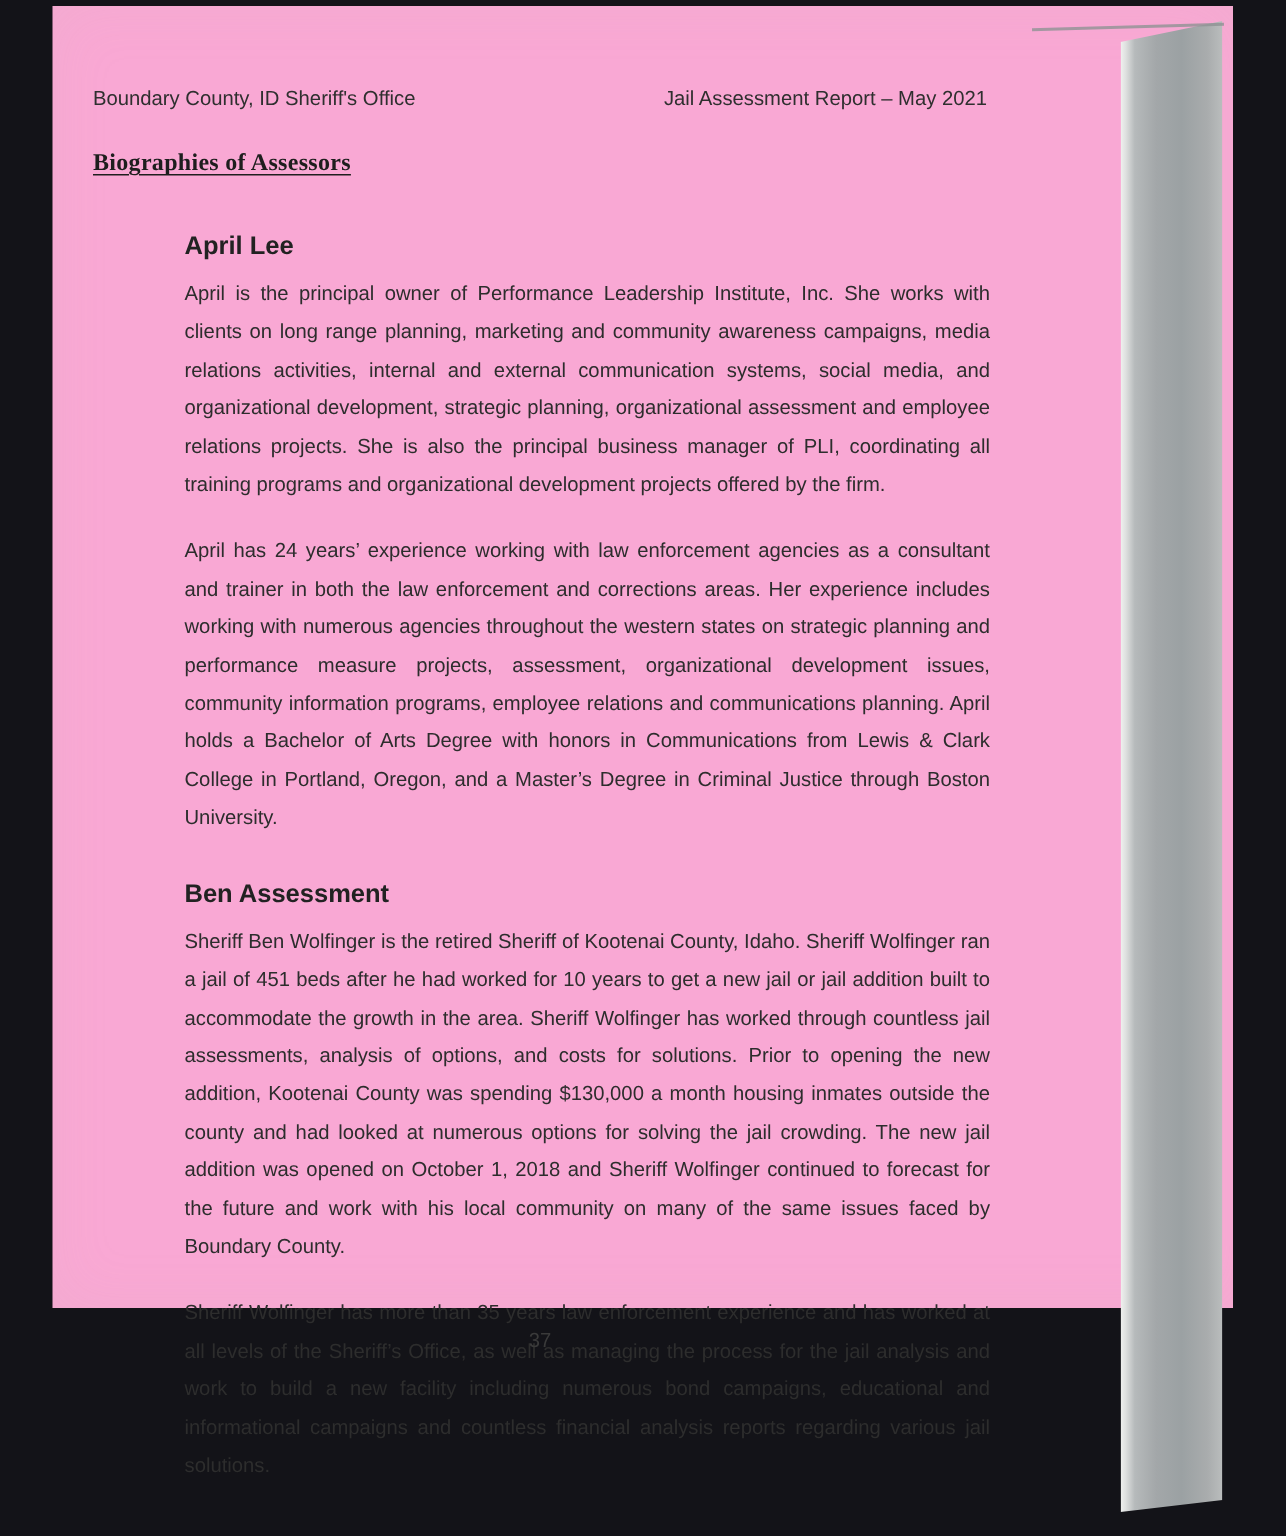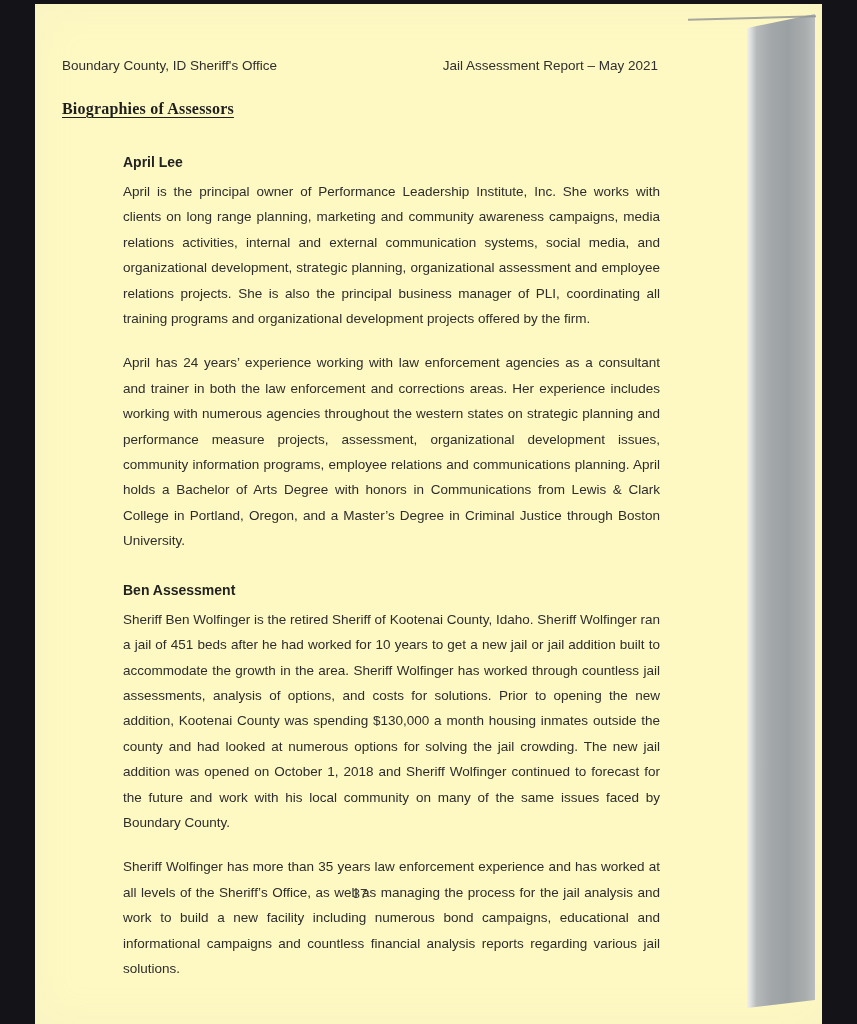--- a/index.html
+++ b/index.html
@@ -11,22 +11,22 @@
   }
   .canvas {
     position: relative;
     width: 857px; height: 1024px;
     background: #131318;
   }
   
   .page {
     position: absolute;
     left: 35px; top: 4px;
-    width: 787px; height: 1020px;
-    background: #fef9c3;
+    width: 787px; height: 868px;
+    background: #f9a8d4;
     box-shadow: inset 0 0 40px rgba(200,195,185,0.12);
   }
   
   .edge-band {
     position: absolute;
     left: 747px; top: 14px;
     width: 68px; height: 994px;
     background: linear-gradient(to right,
       #f0f1ef 0%, #dfe1e0 5%, #b6babb 14%,
       #a3a7a9 35%, #9ba1a3 60%, #a9acad 85%, #babdbd 100%);
@@ -62,21 +62,21 @@
     text-underline-offset: 3px;
     letter-spacing: 0.2px;
   }
   .content {
     position: absolute;
     left: 88px; top: 150px;
     width: 537px;
     color: #2d2d2d;
   }
   .section h2 {
-    font-size: 14px;
+    font-size: 17px;
     font-weight: bold;
     color: #222;
     margin-bottom: 9px;
   }
   .section p {
     font-size: 13.5px;
     line-height: 25.4px;
     text-align: justify;
     margin-bottom: 19px;
     color: #2d2d2d;

